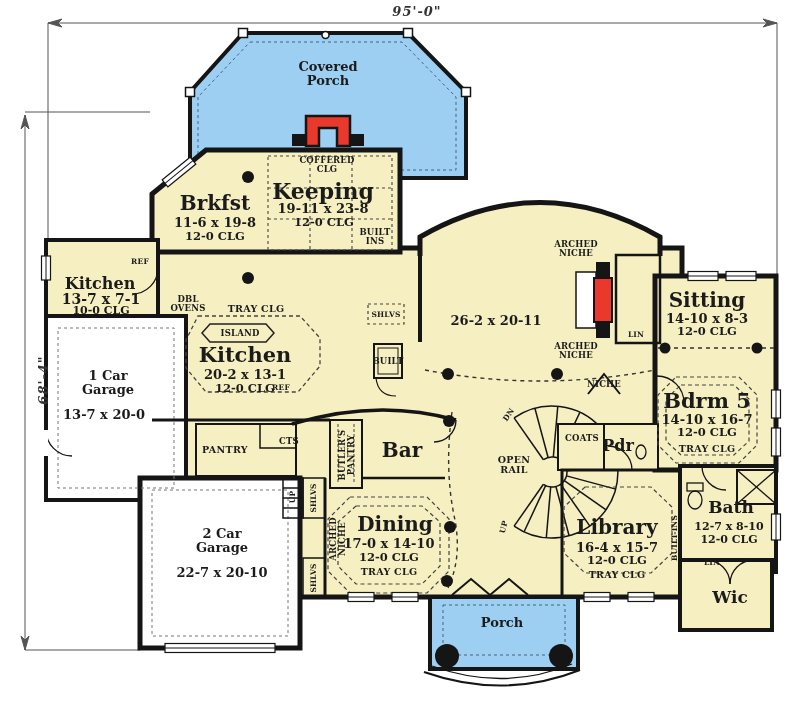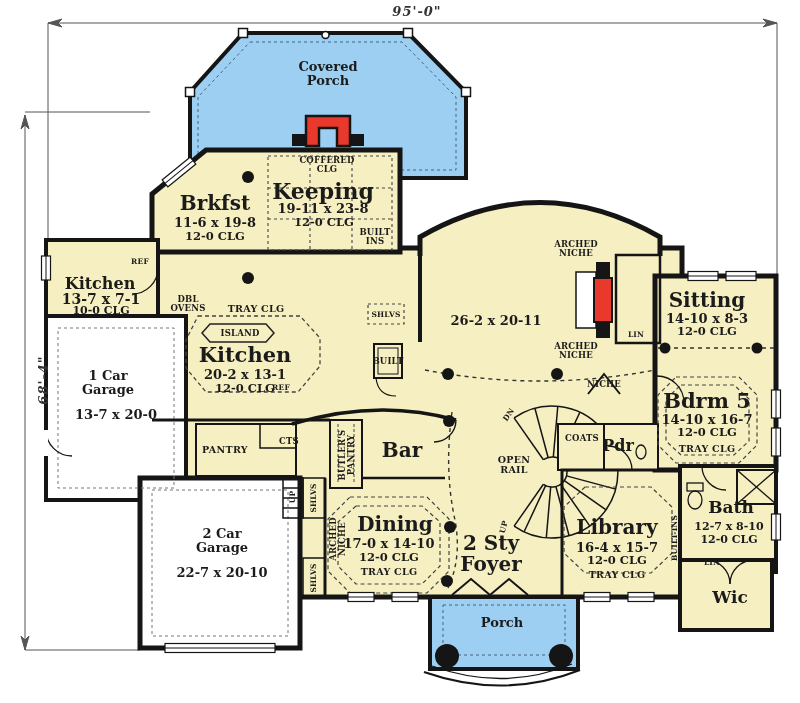--- a/index.html
+++ b/index.html
@@ -272,21 +272,21 @@
   <div class="lbl sz2" style="left:707px;top:433px">12-0 CLG</div>
   <div class="lbl tiny9" style="left:707px;top:449px">TRAY CLG</div>
 
   <div class="lbl s16" style="left:100px;top:284px">Kitchen</div>
   <div class="lbl sz12" style="left:101px;top:299px">13-7 x 7-1</div>
   <div class="lbl sz11" style="left:101px;top:311px">10-0 CLG</div>
   <div class="lbl tiny7" style="left:140px;top:262px">REF</div>
 
   <div class="lbl s19" style="left:108px;top:383px">1 Car
 Garage</div>
-  <div class="lbl sz" style="left:116px;top:415px">13-7 x 20-0</div>
+  <div class="lbl sz" style="left:104px;top:415px">13-7 x 20-0</div>
 
   <div class="lbl tiny9" style="left:256px;top:309px">TRAY CLG</div>
   <div class="lbl tiny" style="left:188px;top:304px">DBL
 OVENS</div>
   <div class="lbl tiny" style="left:240px;top:333px">ISLAND</div>
   <div class="lbl s21" style="left:245px;top:355px">Kitchen</div>
   <div class="lbl sz" style="left:245px;top:375px">20-2 x 13-1</div>
   <div class="lbl sz2" style="left:245px;top:389px">12-0 CLG</div>
   <div class="lbl tiny7" style="left:281px;top:388px">REF</div>
 
@@ -304,22 +304,20 @@
   <div class="lbl tiny7 v" style="left:314px;top:498px">SHLVS</div>
   <div class="lbl tiny7 v" style="left:314px;top:578px">SHLVS</div>
 
   <div class="lbl tiny v" style="left:338px;top:539px">ARCHED
 NICHE</div>
   <div class="lbl s20" style="left:395px;top:524px">Dining</div>
   <div class="lbl sz" style="left:389px;top:544px">17-0 x 14-10</div>
   <div class="lbl sz2" style="left:389px;top:558px">12-0 CLG</div>
   <div class="lbl tiny9" style="left:389px;top:572px">TRAY CLG</div>
 
-  <div class="lbl s20" style="left:491px;top:554px">2 Sty
-Foyer</div>
   <div class="lbl tiny9" style="left:514px;top:465px">OPEN
 RAIL</div>
   <div class="lbl tiny7" style="left:509px;top:415px;transform:translate(-50%,-50%) rotate(-55deg)">DN</div>
   <div class="lbl tiny7" style="left:504px;top:527px;transform:translate(-50%,-50%) rotate(-75deg)">UP</div>
 
   <div class="lbl tiny" style="left:582px;top:438px">COATS</div>
   <div class="lbl s16" style="left:618px;top:446px">Pdr</div>
   <div class="lbl tiny7" style="left:386px;top:315px">SHLVS</div>
   <div class="lbl tiny" style="left:388px;top:361px">BUILT</div>
 

